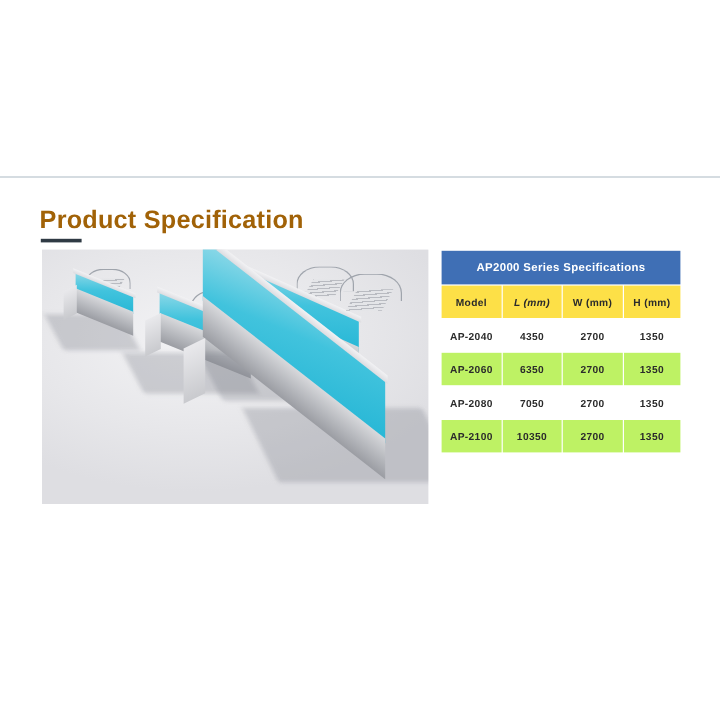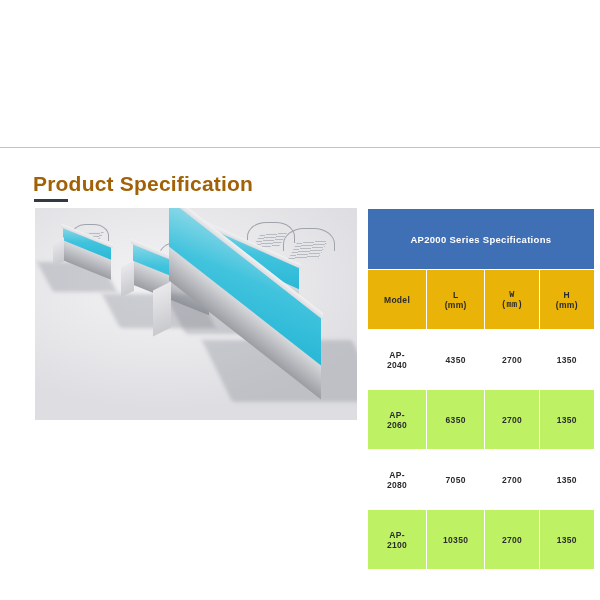--- a/index.html
+++ b/index.html
@@ -108,44 +108,44 @@
     position: absolute;
     left: 367px;
     top: 208px;
     width: 201px;
     border-collapse: separate;
     border-spacing: 1px;
     background: #ffffff;
     font-size: 8.5px;
   }
   .spec-table td, .spec-table th {
-    padding: 16px;
+    padding: 0;
     height: 27px;
     text-align: center;
     vertical-align: middle;
     font-weight: bold;
     color: #2b2b2b;
     letter-spacing: 0.3px;
   }
   .spec-title-cell {
     background: #3f6fb5;
     color: #ffffff !important;
     font-size: 9.5px;
     letter-spacing: 0.2px;
     height: 28px !important;
   }
   .col-head {
-    background: #eab308;
+    background: #fde047;
     font-size: 8.5px;
   }
   .row-odd td { background: #ffffff; }
   .row-even td { background: #bef264; }
   .c-model { width: 50px; }
-  .c-l { width: 50px; }
-  .c-w { width: 50px; font-family: Liberation Mono, monospace; }
+  .c-l { width: 50px; font-style: italic; }
+  .c-w { width: 50px; }
   .c-h { width: 48px; }
 </style>
 </head>
 <body>
 
 <div class="top-divider"></div>
 
 <div class="page-title">Product Specification</div>
 <div class="title-rule"></div>
 

